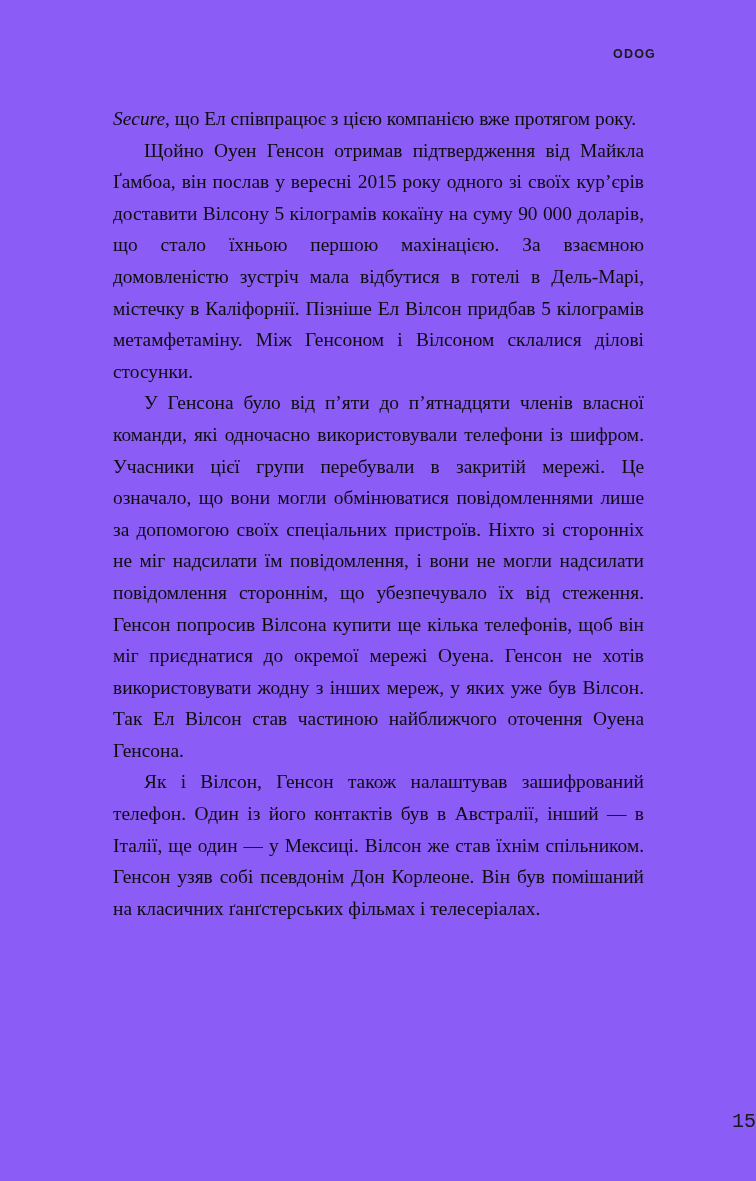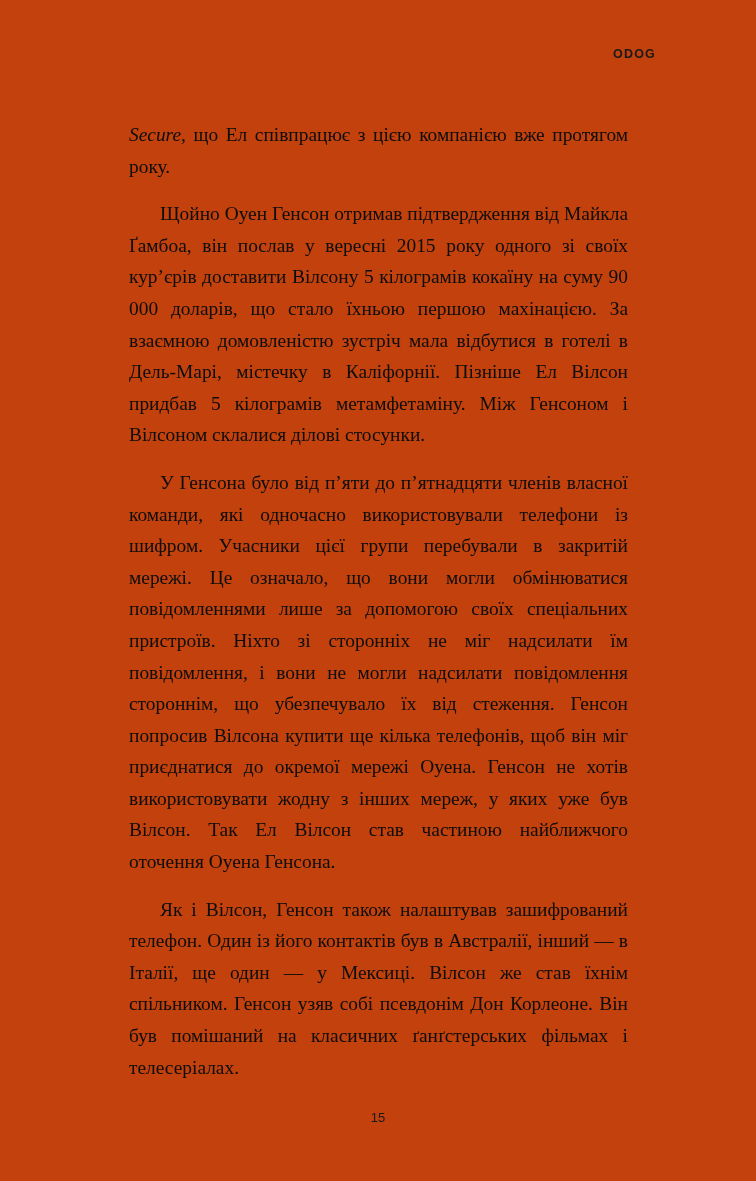--- a/index.html
+++ b/index.html
@@ -14,21 +14,21 @@
     font-family: "Liberation Serif", serif;
     color: #111111;
     overflow: hidden;
   }
 
   .page {
     position: absolute;
     inset: 0;
     width: 756px;
     height: 1181px;
-    background: #c2410c;
+    background: #8b5cf6;
   }
 
   .running-head {
     position: absolute;
     top: 47px;
     right: 100px;
     font-family: "Liberation Sans", sans-serif;
     font-size: 12.5px;
     letter-spacing: 1.2px;
     color: #1a1a1a;
@@ -36,21 +36,21 @@
   }
 
   .text-block {
     position: absolute;
     top: 103px;
     left: 113px;
     width: 531px;
   }
 
   .para {
-    margin: 16px;
+    margin: 0;
     font-size: 19.4px;
     line-height: 31.6px;
     text-align: justify;
     text-justify: inter-word;
     color: #0d0d0d;
     hyphens: manual;
   }
 
   .para.indent {
     text-indent: 31px;
@@ -58,23 +58,23 @@
 
   .para em {
     font-style: italic;
   }
 
   .folio {
     position: absolute;
     top: 1110px;
     left: 0;
     width: 756px;
-    text-align: center;
-    font-family: Liberation Sans, sans-serif;
-    font-size: 13px;
+    text-align: right;
+    font-family: Liberation Mono, monospace;
+    font-size: 20px;
     color: #1a1a1a;
   }
 </style>
 </head>
 <body>
 
 <div class="page">
 
   <div class="running-head">ODOG</div>
 

